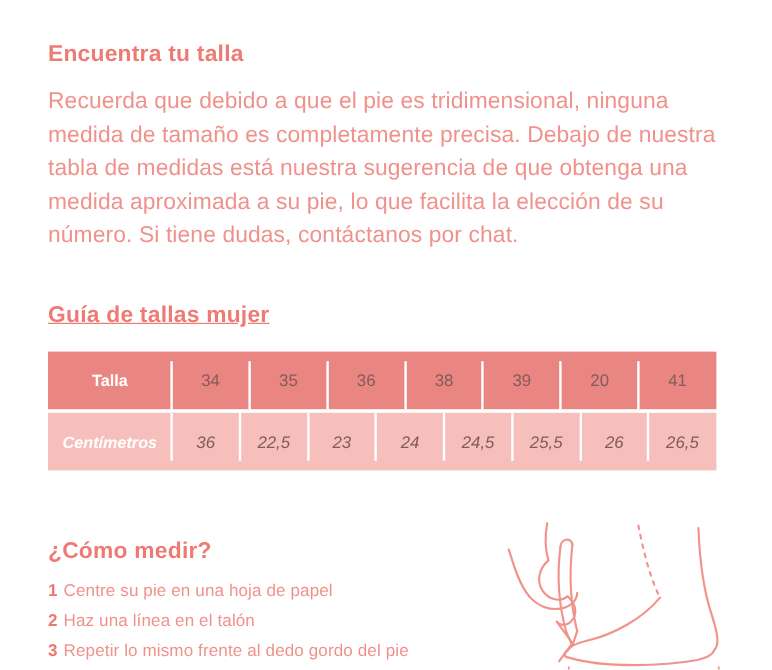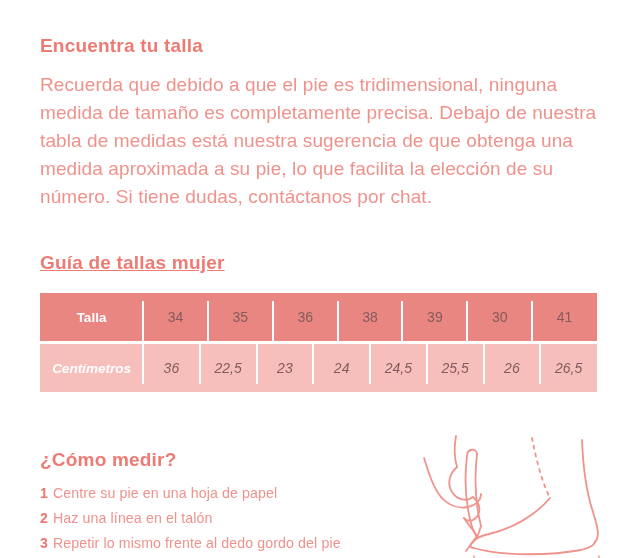--- a/index.html
+++ b/index.html
@@ -71,21 +71,21 @@
   <h2 class="section-title guide-title">Guía de tallas mujer</h2>
 
   <div class="size-table">
     <div class="t-row sizes-row">
       <div class="t-cell row-label">Talla</div>
       <div class="t-cell">34</div>
       <div class="t-cell">35</div>
       <div class="t-cell">36</div>
       <div class="t-cell">38</div>
       <div class="t-cell">39</div>
-      <div class="t-cell">30</div>
+      <div class="t-cell">20</div>
       <div class="t-cell">41</div>
     </div>
     <div class="t-row cms-row">
       <div class="t-cell row-label">Centímetros</div>
       <div class="t-cell">36</div>
       <div class="t-cell">22,5</div>
       <div class="t-cell">23</div>
       <div class="t-cell">24</div>
       <div class="t-cell">24,5</div>
       <div class="t-cell">25,5</div>

